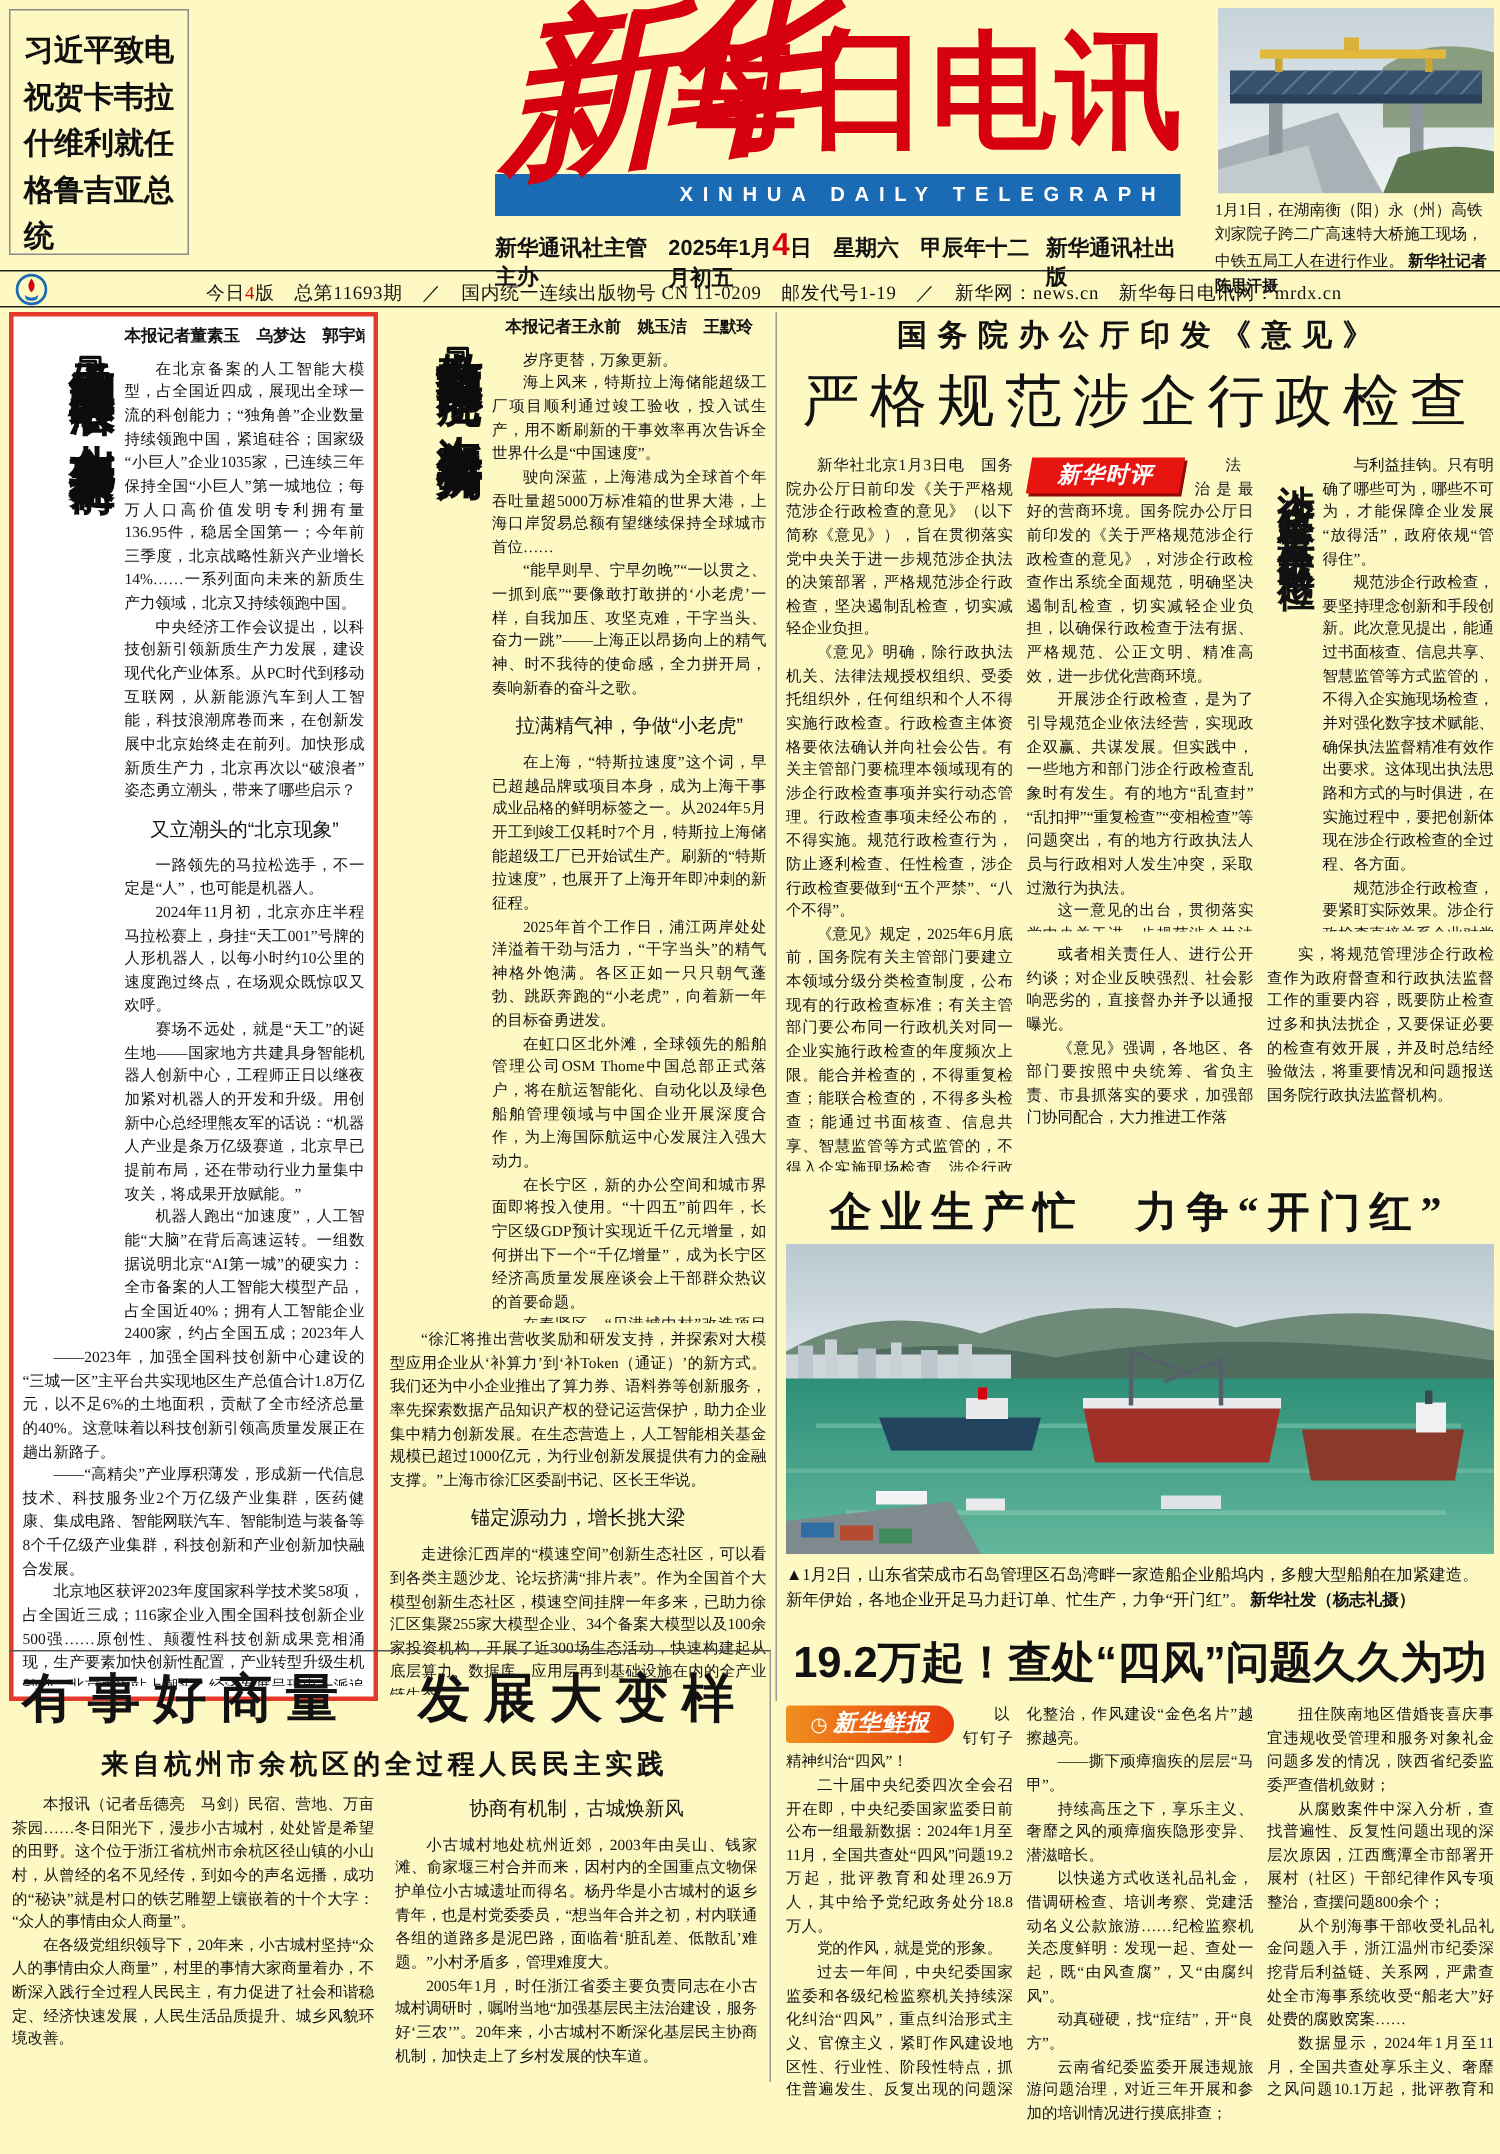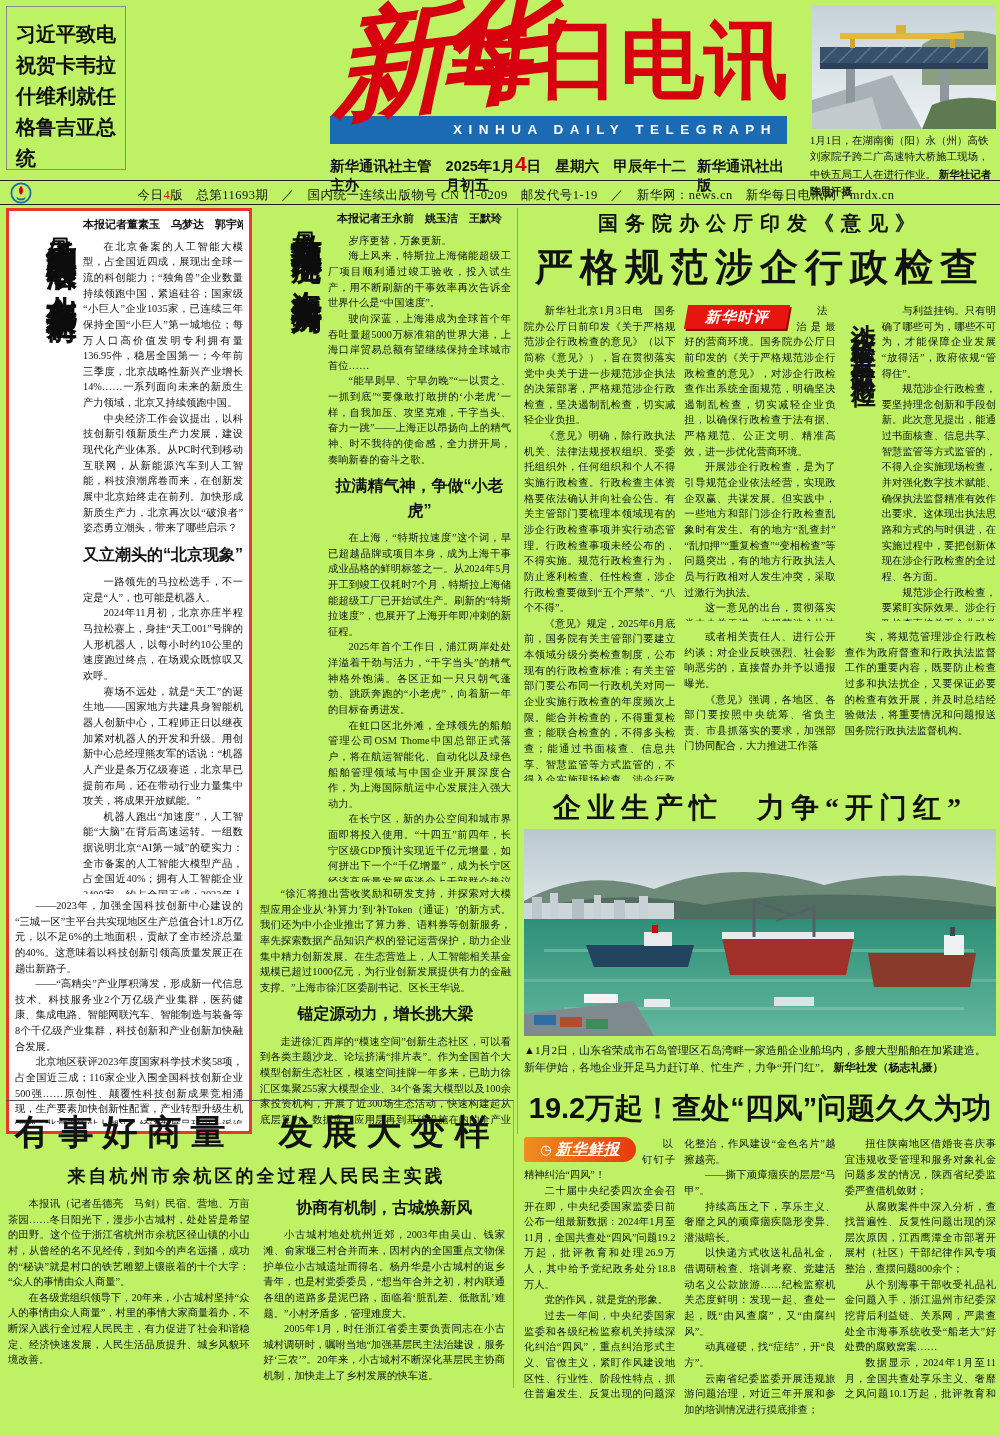--- a/index.html
+++ b/index.html
@@ -1,18 +1,18 @@
 <!DOCTYPE html>
 <html lang="zh"><head>
 <meta charset="utf-8">
 <style>
   * { box-sizing: border-box; }
   html,body { margin:0; padding:0; }
   body { width:1000px; font-family:"Liberation Serif", serif; color:#121212; background:#f5f5f2; }
-  .page { position:relative; width:1000px; height:1436px; background:#bef264; overflow:hidden; }
+  .page { position:relative; width:1000px; height:1436px; background:#fef9c3; overflow:hidden; }
   .red { color:#d6000f; }
 
   
   .brief-box { position:absolute; left:6px; top:6px; width:120px; height:164px; border:1px solid #8a8a8a;
                padding:12px 9px; font-family:"Liberation Sans", sans-serif; font-weight:bold;
                font-size:20px; line-height:1.55; color:#0f0f0f; }
   .title-script { position:absolute; left:332px; top:-14px; z-index:3; color:#d6000f;
                   font-family:"Liberation Sans", sans-serif; font-weight:900; font-size:118px;
                   font-style:italic; transform:rotate(-7deg) skewX(-6deg); letter-spacing:-14px; line-height:1.2; }
   .title-main { position:absolute; left:452px; top:14px; z-index:2; color:#d6000f;
@@ -30,22 +30,22 @@
 
   
   .info-bar { position:absolute; left:0; top:180px; width:1000px; height:25px;
               border-top:1.5px solid #222; border-bottom:1.5px solid #222;
               display:flex; align-items:flex-end; font-size:12.5px; }
   .info-bar .logo { margin-left:10px; width:22px; height:22px; }
   .info-bar .info-text { margin:0 auto; letter-spacing:.5px; }
 
   
   .para { margin:0; text-indent:2em; text-align:justify; }
-  .para.sub { text-indent:0; text-align:center; font-weight:bold; font-family:"Liberation Sans", sans-serif;
-              font-size:16px; margin:7px 0; }
+  .para.sub { text-indent:0; text-align:center; font-weight:normal; font-family:"Liberation Sans", sans-serif;
+              font-size:13px; margin:7px 0; }
   .byline { text-align:center; font-family:"Liberation Sans", sans-serif; font-weight:bold;
             font-size:11px; margin:0 0 6px 0; white-space:nowrap; }
   .body-text { font-size:10.3px; line-height:1.52; }
 
   
   .art-beijing { position:absolute; left:6px; top:208px; width:246px; height:926px;
                  border:3.5px solid #e6392c; padding:5px 6px; background:#fff; }
   .bj-top { display:flex; height:678px; overflow:hidden; }
   .v-headline { writing-mode:vertical-rl; text-orientation:upright; font-family:"Liberation Sans", sans-serif;
                 font-weight:900; font-size:31px; line-height:1.05; letter-spacing:2px; width:62px; height:100%;
@@ -57,21 +57,21 @@
   .art-shanghai { position:absolute; left:258px; top:208px; width:260px; height:926px;
                   padding:2px 6px 2px 2px; border-right:1px solid #9a9a9a; }
   .sh-top { display:flex; height:672px; overflow:hidden; }
   .sh-body { flex:1; overflow:hidden; padding-left:6px; }
   .sh-wide { height:244px; overflow:hidden; margin-top:4px; }
 
   
   .art-inspection { position:absolute; left:524px; top:210px; width:472px; height:574px; }
   .kicker { text-align:center; font-family:"Liberation Sans", sans-serif; font-weight:bold;
             font-size:20px; letter-spacing:7px; }
-  .insp-headline { text-align:center; font-weight:700; font-size:38px; letter-spacing:7px; margin-top:5px;
+  .insp-headline { text-align:center; font-weight:400; font-size:38px; letter-spacing:7px; margin-top:5px;
                    font-family:"Liberation Serif", serif; }
   .insp-cols { margin-top:10px; display:grid; grid-template-columns:1fr 1fr 1fr; column-gap:9px; height:478px; }
   .insp-col { overflow:hidden; }
   .commentary { height:318px; overflow:hidden; }
   .cont-block { height:150px; overflow:hidden; margin-top:8px; }
   .c3top { display:flex; height:318px; overflow:hidden; }
   .v-head2 { writing-mode:vertical-rl; text-orientation:upright; font-family:"Liberation Serif", serif;
              font-weight:bold; font-size:25px; letter-spacing:5px; line-height:1.15; width:32px; overflow:hidden; }
   .commentary2 { flex:1; overflow:hidden; padding-left:5px; }
   .badge-shiping { float:left; width:102px; height:24px; background:#e8140f; transform:skewX(-10deg);

